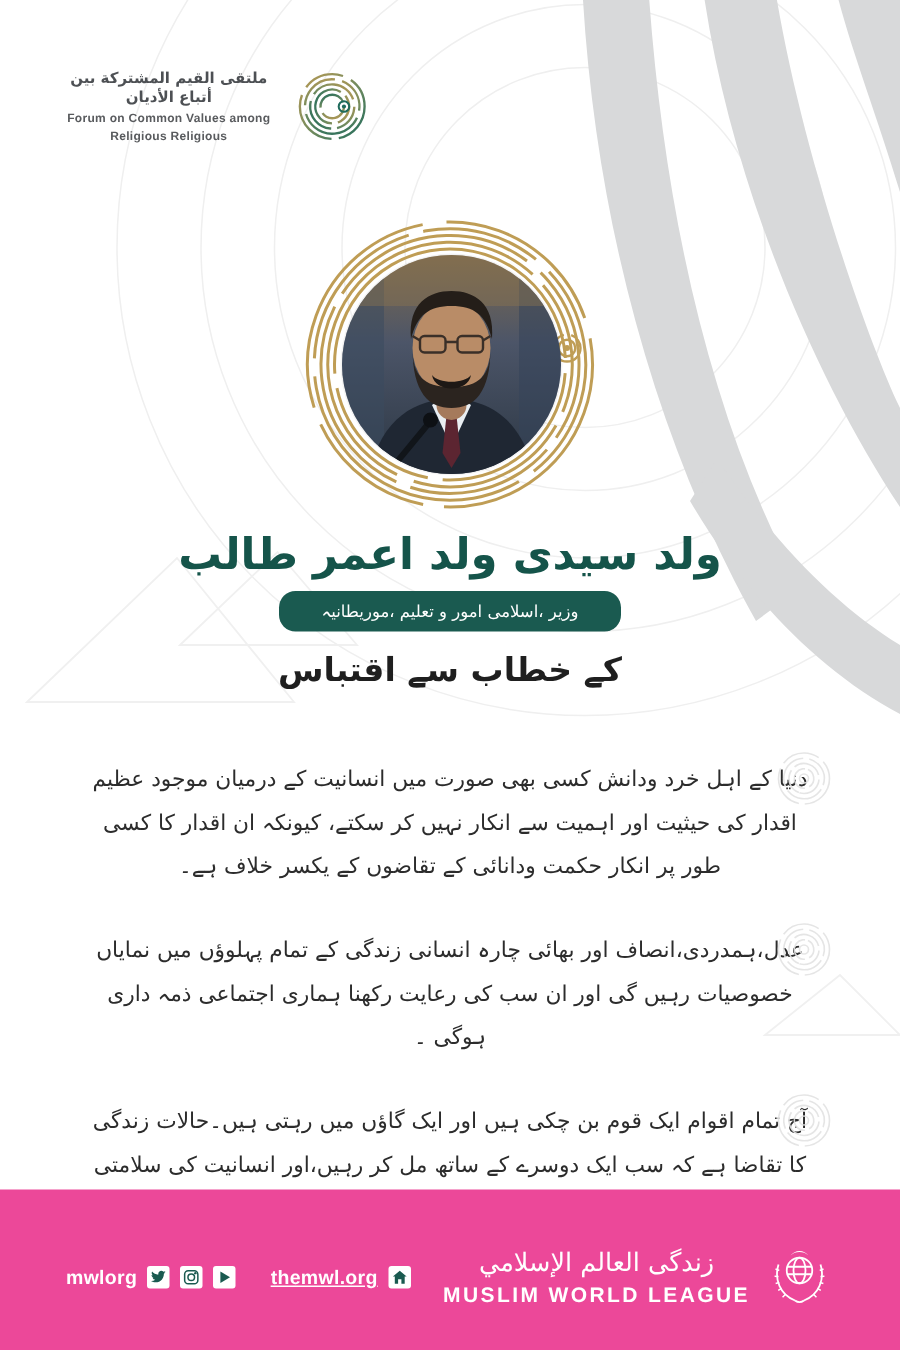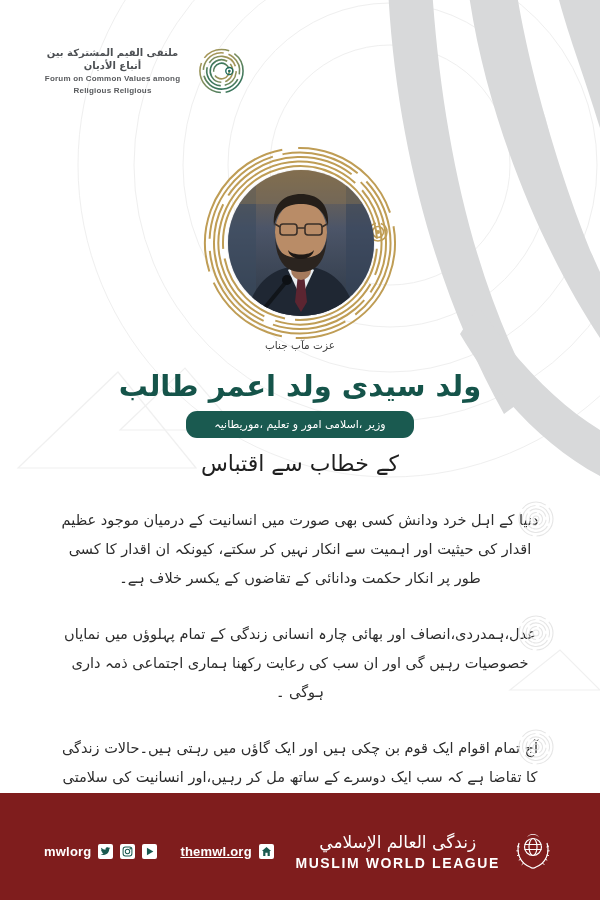--- a/index.html
+++ b/index.html
@@ -34,31 +34,31 @@
 
   
   .caption{position:absolute;top:334px;left:0;width:600px;text-align:center;z-index:3;}
   .context-line{font-size:16px;color:#2e2e2e;direction:rtl;}
   .honorific{font-size:10.5px;color:#3c3c3c;direction:rtl;margin-top:5px;}
   .person-name{font-size:29px;font-weight:bold;color:#15544a;direction:rtl;margin-top:19px;line-height:1.15;}
   .role-pill{
     display:inline-block;margin-top:8px;background:#1a5a50;color:#ffffff;
     font-size:11px;direction:rtl;padding:7px 28px;border-radius:11px;
   }
-  .quote-heading{font-size:22px;font-weight:400;color:#1f1f1f;direction:rtl;margin-top:13px;}
+  .quote-heading{font-size:22px;font-weight:700;color:#1f1f1f;direction:rtl;margin-top:13px;}
 
   
   .quotes{position:absolute;top:506px;left:60px;width:480px;z-index:2;
     direction:rtl;text-align:center;color:#2c2c2c;font-size:14.5px;line-height:29px;}
   .quotes p{position:relative;margin:0 0 27px 0;}
   .bullet-swirl{position:absolute;right:-16px;top:-7px;opacity:.9;}
 
   
   .footer{
-    position:absolute;left:0;bottom:0;width:600px;height:107px;background:#7f1d1d;
+    position:absolute;left:0;bottom:0;width:600px;height:107px;background:#ec4899;
     z-index:4;display:flex;align-items:center;justify-content:space-between;
     box-sizing:border-box;padding:10px 44px 0 44px;color:#fff;
   }
   .footer-left{display:flex;align-items:center;gap:7px;}
   .handle,.website{font-size:13px;font-weight:bold;letter-spacing:.2px;}
   .website{margin-left:16px;text-decoration:underline;}
   .social-icon{
     width:15px;height:15px;background:#ffffff;border-radius:2px;
     display:flex;align-items:center;justify-content:center;
   }
@@ -170,21 +170,20 @@
         <path d="M69 58 h8 M52 57 L47 54 M94 57 L99 54"></path>
       </g>
 
       <path d="M30 146 L58 112" stroke="#11151a" stroke-width="4"></path>
       <circle cx="59" cy="110" r="5" fill="#0d1014"></circle>
     </svg>
   </div>
 </div>
 
 <div class="caption">
-  <div class="honorific">عزت مآب جناب</div>
   <div class="person-name">ولد سیدی ولد اعمر طالب</div>
   <div>
     <span class="role-pill">وزیر ،اسلامی امور و تعلیم ،موریطانیہ</span>
   </div>
   <div class="quote-heading">کے خطاب سے اقتباس</div>
 </div>
 
 <div class="quotes">
   <p>
     <svg class="bullet-swirl" width="40" height="40" viewBox="0 0 40 40">

